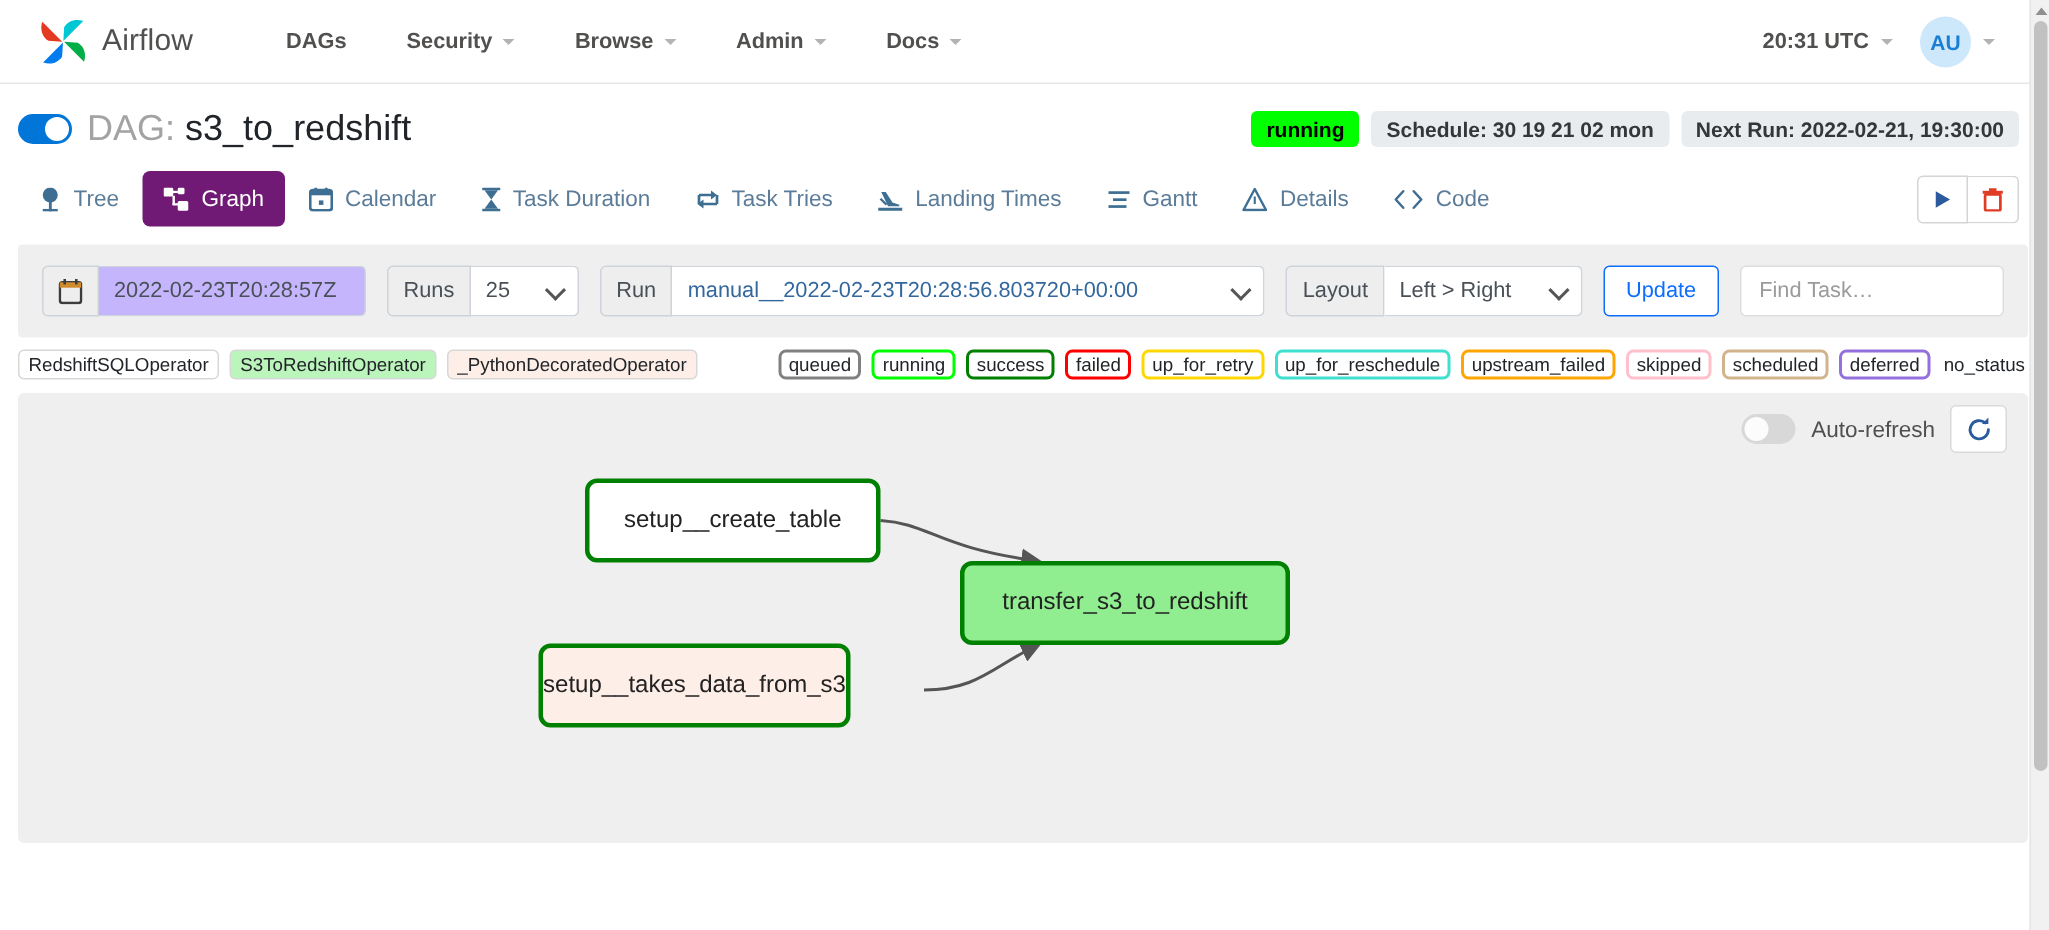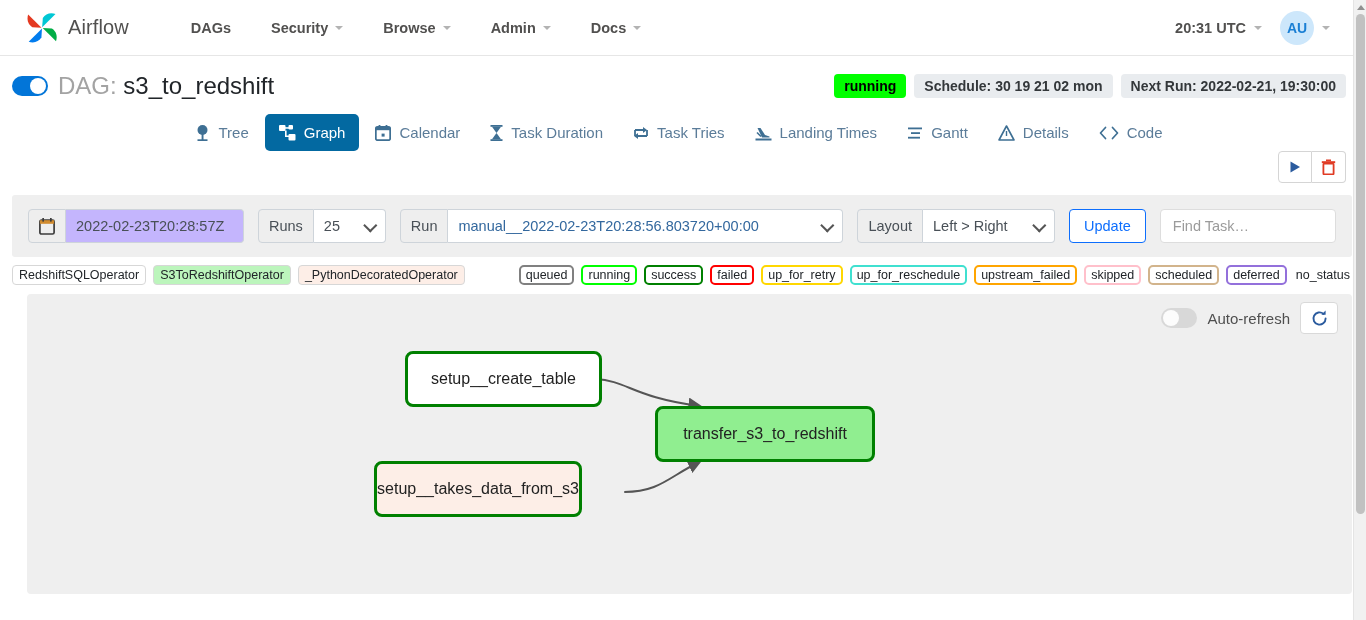--- a/index.html
+++ b/index.html
@@ -99,29 +99,29 @@
   .badge-pill {
     font-size: 14px; font-weight: bold; padding: 4px 10px;
     border-radius: 4px; white-space: nowrap; color: #212529;
   }
   .badge-running { background: #01FF00; color: #000; }
   .badge-grey { background: #e9ecef; color: #33373a; }
 
   
   .tabs-row {
     display: flex; align-items: center;
-    padding: 8px 20px 0 12px; position: relative; flex-direction: column;
+    padding: 8px 20px 0 12px; position: relative;
   }
   .tabs { display: flex; align-items: center; gap: 2px; }
   .tab {
     display: flex; align-items: center; gap: 8px;
     padding: 10px 14px; border-radius: 5px;
     font-size: 15px; color: #5b7c99; cursor: pointer; white-space: nowrap;
   }
-  .tab.active { background: #0369a1; color: #fff; }
+  .tab.active { background: #701a75; color: #fff; }
   .tab svg { display: block; }
 
   .tab-actions { margin-left: auto; display: flex; }
   .tab-btn {
     width: 34px; height: 32px; border: 1px solid #d5d5d5; background: #fff;
     display: flex; align-items: center; justify-content: center; cursor: pointer;
   }
   .tab-btn:first-child { border-radius: 4px 0 0 4px; }
   .tab-btn:last-child { border-radius: 0 4px 4px 0; border-left: none; }
 
@@ -186,21 +186,21 @@
   .legend-status {
     border-width: 2px; border-style: solid; border-radius: 5px;
     padding: 1px 5px; background: #fff; color: #212529;
     white-space: nowrap; cursor: pointer;
   }
   .legend-right { margin-left: auto; display: flex; align-items: center; gap: 7px; }
   .no-status-label { color: #212529; padding: 0 2px; }
 
   
   .graph-wrap {
-    margin: 3px 14px 0 27px;
+    margin: 3px 14px 0 12px;
     background: #efefef; border-radius: 4px;
     height: 300px; position: relative; overflow: hidden;
   }
   .graph-toolbar {
     position: absolute; top: 8px; right: 14px;
     display: flex; align-items: center; gap: 10px;
   }
   .ar-toggle {
     width: 36px; height: 20px; border-radius: 10px; background: #d8d8d8;
     position: relative; cursor: pointer;

